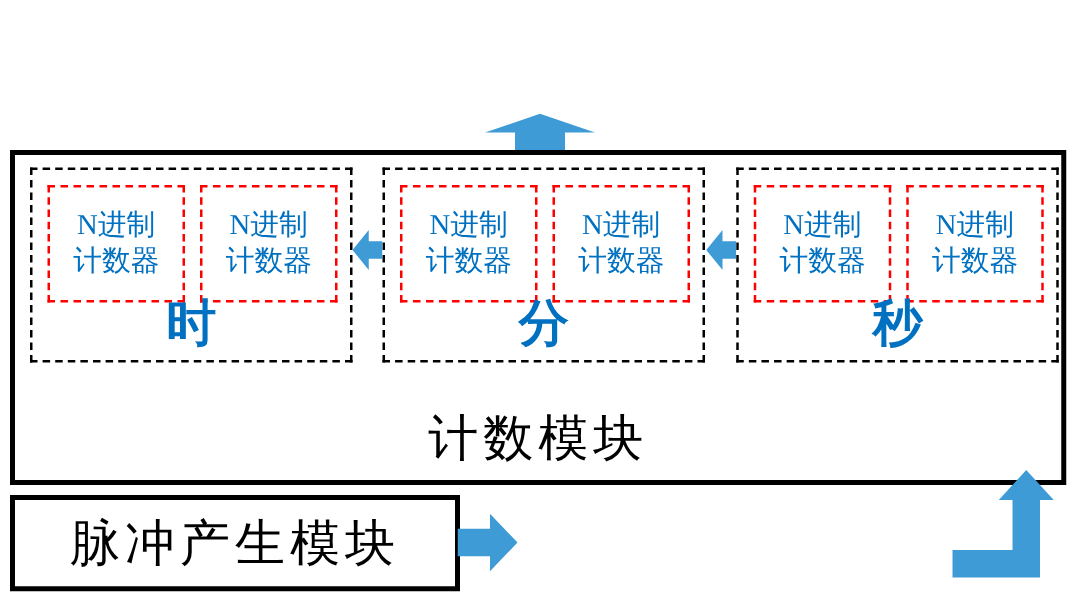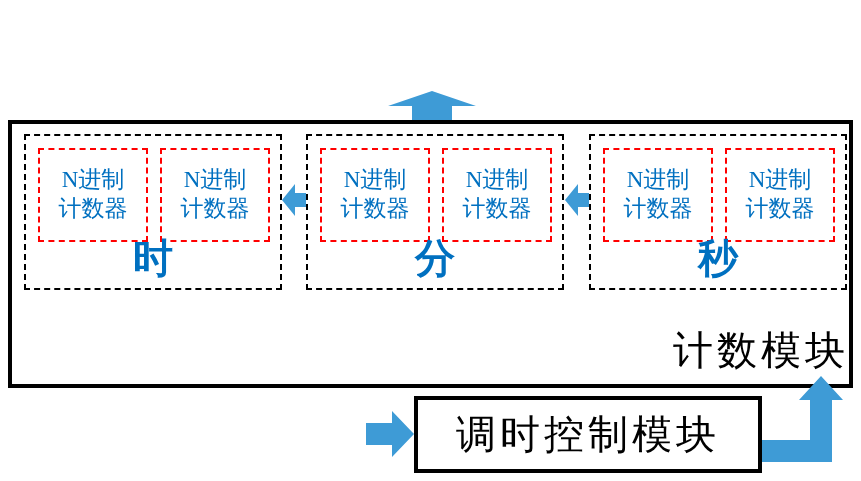--- a/index.html
+++ b/index.html
@@ -30,21 +30,21 @@
   }
   .counter-label{
     font-size:23px;color:#0070C0;text-align:center;
     white-space:pre-line;line-height:1.25;
   }
   .group-label{
     position:absolute;left:0;right:0;bottom:2px;text-align:center;
     font-size:40px;font-weight:bold;color:#0070C0;
   }
   .counting-label{
-    position:absolute;left:0;right:0;bottom:6px;text-align:right;
+    position:absolute;left:0;right:0;bottom:6px;text-align:center;
     font-size:40px;color:#000;letter-spacing:4px;
   }
   .arrow{position:absolute;display:block;}
 </style>
 </head>
 <body>
 
 <div class="canvas">
 
 
@@ -94,26 +94,26 @@
       <polygon points="0,16 13,0 13,9 24,9 24,23 13,23 13,32" fill="#3E9BD6"></polygon>
     </svg>
 
     <svg class="arrow" style="left:553px;top:60px" width="24" height="32" viewBox="0 0 24 32">
       <polygon points="0,16 13,0 13,9 24,9 24,23 13,23 13,32" fill="#3E9BD6"></polygon>
     </svg>
 
     <div class="counting-label">计数模块</div>
   </div>
 
+  <div class="box pulse-box">
+    <span class="bottom-label">脉冲产生模块</span>
+  </div>
 
   <svg class="arrow" style="left:366px;top:411px" width="48" height="46" viewBox="0 0 48 46">
     <polygon points="0,12 26,12 26,0 48,23 26,46 26,34 0,34" fill="#3E9BD6"></polygon>
   </svg>
 
-  <div class="box control-box">
-    <span class="bottom-label">调时控制模块</span>
-  </div>
 
   <svg class="arrow" style="left:755px;top:372px" width="106" height="100" viewBox="0 0 106 100">
     <polygon points="7,68 55,68 55,28 44,28 66,4 88,28 77,28 77,90 7,90" fill="#3E9BD6"></polygon>
   </svg>
 
 </div>
 
 </body></html>

